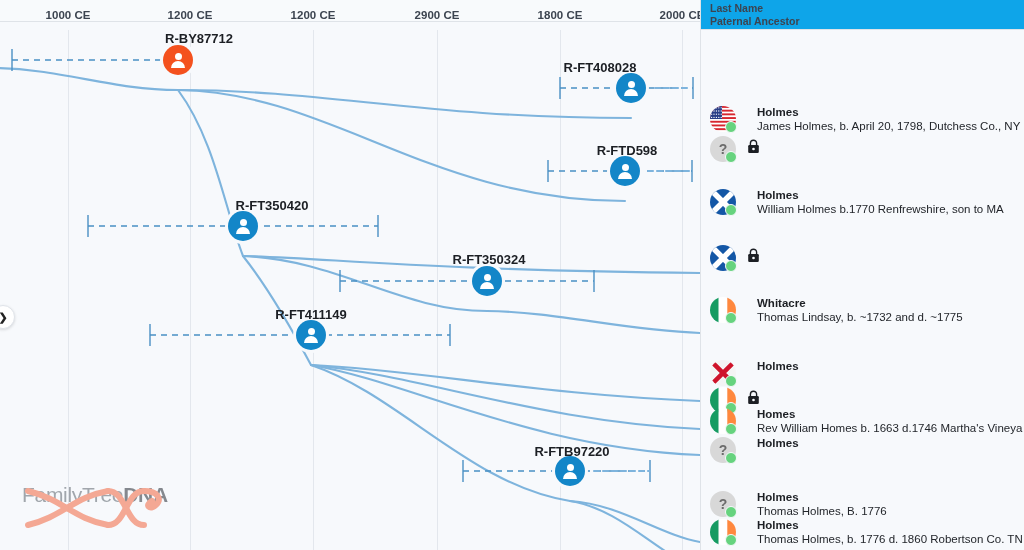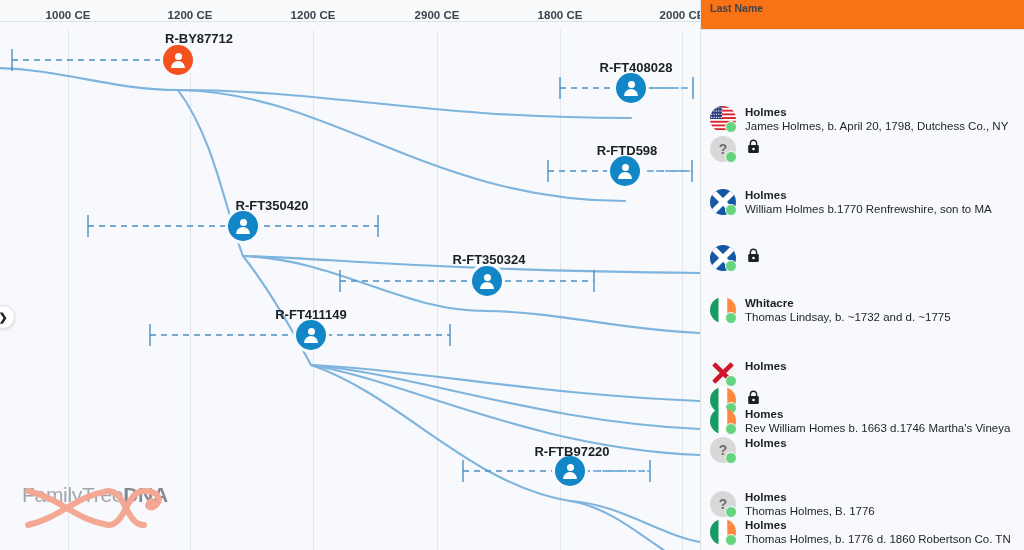--- a/index.html
+++ b/index.html
@@ -75,39 +75,39 @@
   .wm-text .a{color:#9aa0a6;}
   .wm-text .b{color:#7b7f85;font-weight:bold;}
 
   
   .panel{
     position:absolute;left:700px;top:0;width:324px;height:550px;
     background:#f7f9fc;border-left:1px solid #dfe3e8;box-sizing:border-box;
   }
   .panel-head{
     position:absolute;left:0;top:0;width:324px;height:30px;
-    background:#f97316;border-bottom:1px solid #dfe3e8;
+    background:#0ea5e9;border-bottom:1px solid #dfe3e8;
     box-sizing:border-box;padding:2px 0 0 9px;
   }
   .panel-head div{font-size:10.5px;font-weight:bold;color:#3c4450;line-height:12.5px;}
 
   .row{
     position:absolute;left:9px;display:flex;align-items:flex-start;
     cursor:pointer;
   }
   .avatar{
     position:relative;width:26px;height:26px;border-radius:50%;
     flex:0 0 26px;overflow:visible;
   }
   .av-inner{width:26px;height:26px;border-radius:50%;overflow:hidden;position:relative;}
   .dot{
     position:absolute;right:-1px;bottom:-1px;width:10px;height:10px;
     border-radius:50%;background:#66d37e;border:1.5px solid #f7f9fc;
   }
-  .rowtext{margin-left:9px;padding-top:0px;}
+  .rowtext{margin-left:21px;padding-top:0px;}
   .rname{font-size:11.5px;font-weight:bold;color:#1c1f24;line-height:13px;white-space:nowrap;}
   .rdesc{font-size:11.5px;color:#23262b;line-height:14px;white-space:nowrap;}
   .lockwrap{margin-left:11px;padding-top:3px;}
 </style>
 </head>
 <body>
 
 <div id="app">
 
   <div class="axis-bar" id="axisBar">
@@ -177,21 +177,21 @@
     </svg>
 
     <div id="nodeLayer">
         <div class="node root" style="left: 178px; top: 30px; background: rgb(244, 81, 30);">
           <span class="silh"></span>
         </div>
         <div class="node-label" style="left: 199px; top: 1px;">R-BY87712</div>
         <div class="node blue" style="left: 631px; top: 58px; background: rgb(19, 134, 200);">
           <span class="silh"></span>
         </div>
-        <div class="node-label" style="left: 600px; top: 30px; margin-left: 36px;">R-FT408028</div>
+        <div class="node-label" style="left: 600px; top: 30px;">R-FT408028</div>
         <div class="node blue" style="left: 625px; top: 141px; background: rgb(19, 134, 200);">
           <span class="silh"></span>
         </div>
         <div class="node-label" style="left: 627px; top: 113px;">R-FTD598</div>
         <div class="node blue" style="left: 243px; top: 196px; background: rgb(19, 134, 200);">
           <span class="silh"></span>
         </div>
         <div class="node-label" style="left: 260px; top: 168px; padding-left: 24px;">R-FT350420</div>
         <div class="node blue" style="left: 487px; top: 251px; background: rgb(19, 134, 200);">
           <span class="silh"></span>
@@ -223,20 +223,21 @@
     </div>
 
     <div class="collapse-handle">
       <span>❯</span>
     </div>
   </div>
 
   <div class="panel">
     <div class="panel-head">
       <div>Last Name</div>
+      <div>Paternal Ancestor</div>
     </div>
     <div id="rowLayer">
         <div class="row" style="top: 106px;">
           <div class="avatar">
             <div class="av-inner"><svg width="26" height="26" viewBox="0 0 26 26">
                 <rect x="0" y="0" width="26" height="26" fill="#fff"></rect>
                 <rect x="0" y="0" width="26" height="1.9" fill="#d7262f"></rect>
                 <rect x="0" y="3.7" width="26" height="1.9" fill="#d7262f"></rect>
                 <rect x="0" y="7.4" width="26" height="1.9" fill="#d7262f"></rect>
                 <rect x="0" y="11.100000000000001" width="26" height="1.9" fill="#d7262f"></rect>

